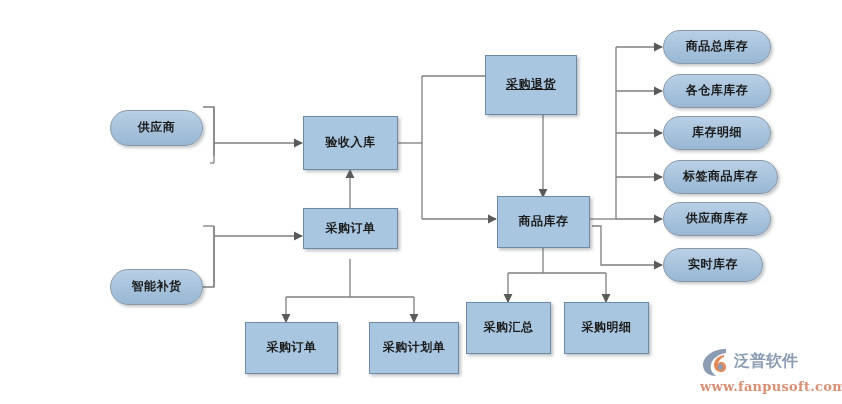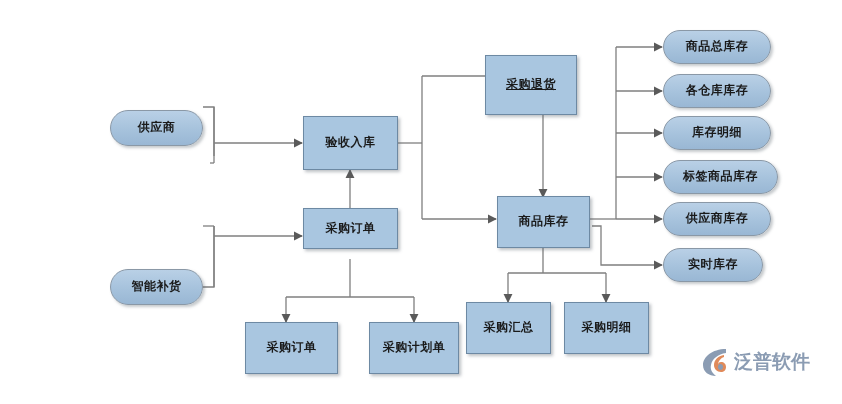--- a/index.html
+++ b/index.html
@@ -72,21 +72,21 @@
     align-items: center;
     height: 34px;
   }
   #watermark .wm-mark {
     width: 32px;
     height: 32px;
     flex: 0 0 32px;
     margin-right: 2px;
   }
   #watermark .wm-name {
-    font-size: 19px;
+    font-size: 16px;
     font-weight: 700;
     color: #8b9cb3;
     letter-spacing: 0px;
     line-height: 1;
     font-family: "DejaVu Sans", "Liberation Sans", sans-serif;
   }
   #watermark .wm-url {
     margin-top: 1px;
     font-size: 13px;
     font-weight: 700;
@@ -218,15 +218,16 @@
 
   <div id="watermark">
     <div class="wm-row">
       <svg class="wm-mark" viewBox="0 0 32 32" xmlns="http://www.w3.org/2000/svg">
         <path d="M26 4 C12 4 3 12 3 20 C3 27 9 31 16 31 C12 28 10 24 11 20 C12 14 18 9 26 8 Z" fill="#8b9cb3"></path>
         <path d="M24 10 C18 11 14 15 14 20 C14 24 17 27 21 27 C24 27 26 25 26 22 C26 19 24 17 21 17 C19 17 18 18 18 20 C18 16 21 13 24 12 Z" fill="#e08a5a"></path>
         <path d="M20 19 C22 19 23 20 23 22 C23 24 22 25 20 25 C19 25 18 24 18 22 C18 20 19 19 20 19 Z" fill="#8b9cb3"></path>
       </svg>
       <span class="wm-name">泛普软件</span>
     </div>
+    <div class="wm-url">www.fanpusoft.com</div>
   </div>
 
 </div>
 
 </body></html>

